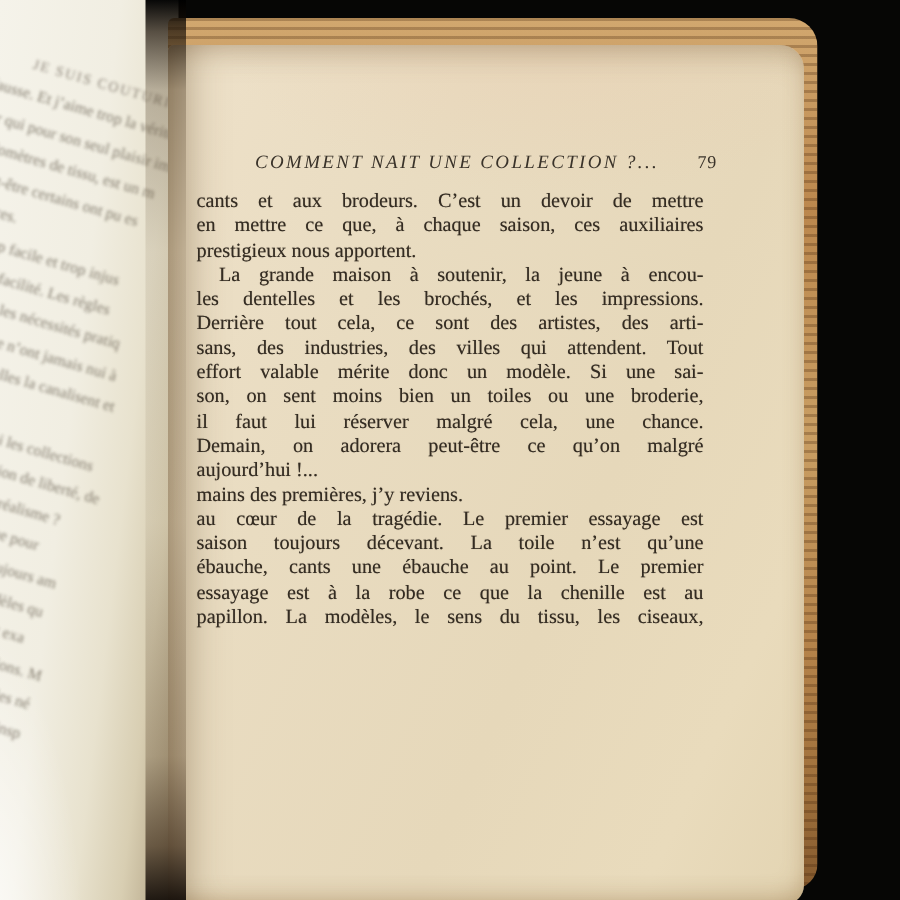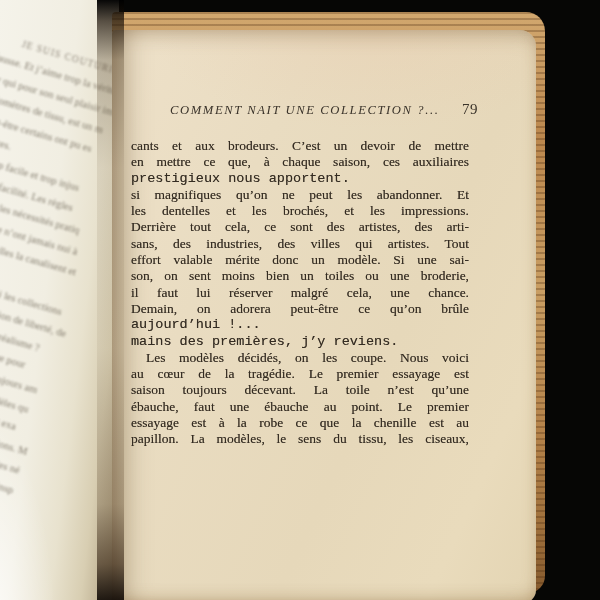--- a/index.html
+++ b/index.html
@@ -38,26 +38,26 @@
     background:
       radial-gradient(85% 28% at 62% 0%, rgba(233,198,168,.28) 0%, rgba(0,0,0,0) 62%),
       linear-gradient(115deg,#eee1c9 0%,#e9dcc1 30%,#e6d8ba 62%,#e9dbbc 84%,#e3d4b2 100%);
     box-shadow:
       inset 24px 0 28px -14px rgba(96,70,36,.5),
       inset 0 16px 20px -13px rgba(130,95,55,.35),
       inset -5px -10px 16px -8px rgba(150,110,60,.42);}
   .running-head{position:absolute;left:58px;top:71px;width:308px;
     display:flex;justify-content:space-between;align-items:baseline;}
   .head-title{font-style:italic;font-size:12.6px;letter-spacing:1.6px;color:#3a332a;white-space:nowrap;}
-  .folio{font-size:15px;letter-spacing:.5px;color:#3a332a;}
+  .folio{font-size:12px;letter-spacing:.5px;color:#3a332a;}
   .text-block{position:absolute;left:19px;top:96px;width:338px;color:#342c22;
     font-size:13.5px;line-height:16.3px;
-    text-shadow:0 0 .5px rgba(52,44,34,.55);margin-top:12px;}
+    text-shadow:0 0 .5px rgba(52,44,34,.55);}
   .line{text-align:justify;text-align-last:justify;}
-  .line.endline{text-align-last:left;font-family:Liberation Mono, monospace;}
+  .line.endline{text-align-last:left;}
   .line.indent{text-indent:15px;}
 </style>
 </head>
 <body>
 
 <div class="stage">
 
   <div class="left-page">
     <div class="left-rot">
       <div class="lp-header">JE SUIS COUTURIER</div>
@@ -92,34 +92,33 @@
 
   <div class="right-page">
     <div class="running-head">
       <span class="head-title">COMMENT NAIT UNE COLLECTION ?...</span>
       <span class="folio">79</span>
     </div>
     <div class="text-block" id="text-block">
         <div class="line">cants et aux brodeurs. C’est un devoir de mettre</div>
         <div class="line">en mettre ce que, à chaque saison, ces auxiliaires</div>
         <div class="line endline">prestigieux nous apportent.</div>
-        <div class="line">si magnifiques qu’on ne peut les abandonner. Et</div>
+        <div class="line indent">La grande maison à soutenir, la jeune à encou-</div>
         <div class="line">les dentelles et les brochés, et les impressions.</div>
         <div class="line">Derrière tout cela, ce sont des artistes, des arti-</div>
-        <div class="line">sans, des industries, des villes qui artistes. Tout</div>
+        <div class="line">sans, des industries, des villes qui attendent. Tout</div>
         <div class="line">effort valable mérite donc un modèle. Si une sai-</div>
         <div class="line">son, on sent moins bien un toiles ou une broderie,</div>
         <div class="line">il faut lui réserver malgré cela, une chance.</div>
-        <div class="line">Demain, on adorera peut-être ce qu’on brûle</div>
+        <div class="line">Demain, on adorera peut-être ce qu’on malgré</div>
         <div class="line endline">aujourd’hui !...</div>
         <div class="line endline">mains des premières, j’y reviens.</div>
-        <div class="line indent">Les modèles décidés, on les coupe. Nous voici</div>
         <div class="line">au cœur de la tragédie. Le premier essayage est</div>
         <div class="line">saison toujours décevant. La toile n’est qu’une</div>
-        <div class="line">ébauche, faut une ébauche au point. Le premier</div>
+        <div class="line">ébauche, cants une ébauche au point. Le premier</div>
         <div class="line">essayage est à la robe ce que la chenille est au</div>
         <div class="line">papillon. La modèles, le sens du tissu, les ciseaux,</div>
       </div>
   </div>
 
   <div class="crease"></div>
 
 </div>
 
 </body></html>

